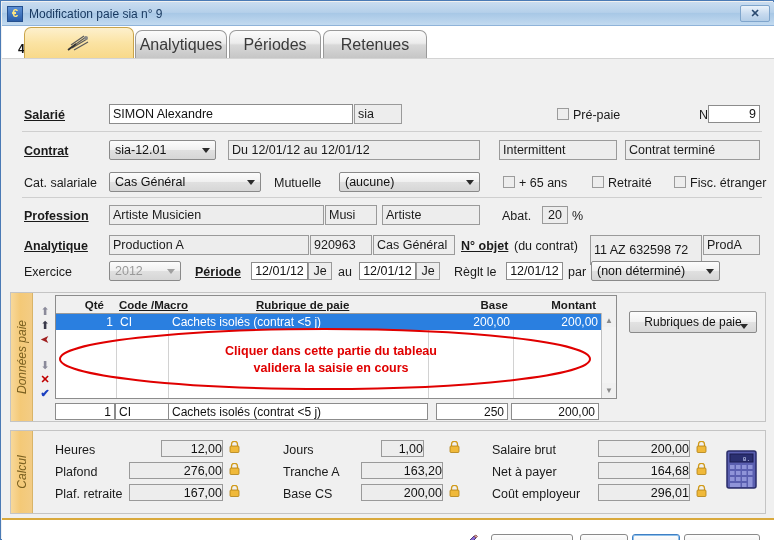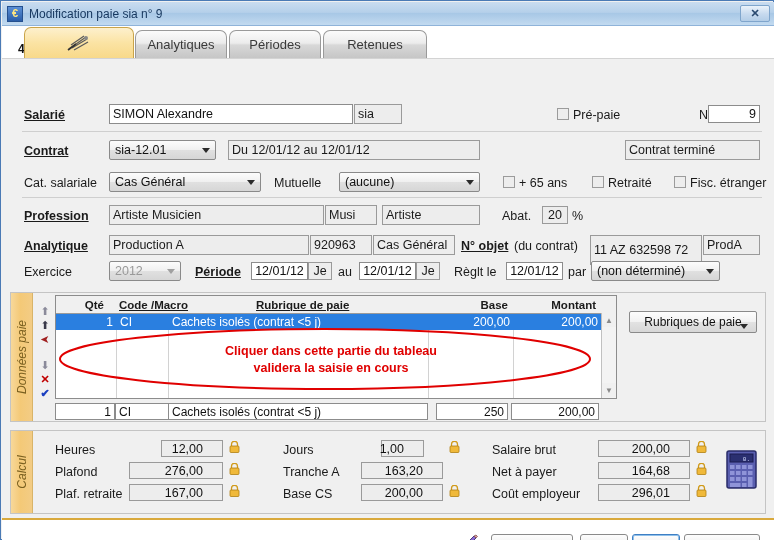--- a/index.html
+++ b/index.html
@@ -61,21 +61,21 @@
     width: 772px; height: 32px;
     background: #ffffff;
   }
   .tab {
     position: absolute; bottom: 0;
     height: 28px;
     border: 1px solid #9a9a9a;
     border-bottom: none;
     border-radius: 7px 7px 0 0;
     display: flex; align-items: center; justify-content: center;
-    font-size: 13px; color: #3a3a3a;
+    font-size: 16px; color: #3a3a3a;
     background: linear-gradient(to bottom, #fbfbfb 0%, #ececec 45%, #d8d8d8 52%, #c6c6c6 100%);
     cursor: pointer;
   }
   .tab.active {
     height: 31px;
     background: linear-gradient(to bottom, #fdf0cd 0%, #fbe3a3 50%, #f8d98a 100%);
     border-color: #c9a44a;
     z-index: 5;
     font-weight: normal;
   }
@@ -289,21 +289,21 @@
     font-size: 12px; font-style: italic; color: #7a6020;
   }
   .clabel {
     position: absolute; font-size: 12.5px; color: #1a1a1a; white-space: nowrap;
   }
   .cfield {
     position: absolute; height: 17px;
     background: #ededed; border: 1px solid #9a9a9a;
     font-size: 12.5px; color: #111;
     display: flex; align-items: center; justify-content: flex-end;
-    padding: 0 19px; white-space: nowrap;
+    padding: 0 0; white-space: nowrap;
   }
   .lock {
     position: absolute; width: 11px; height: 12px;
   }
   #calcbtn {
     position: absolute; left: 714px; top: 18px;
     width: 34px; height: 42px;
     cursor: pointer;
   }
 
@@ -379,20 +379,21 @@
       <div class="tf right" style="left:706px; top:46px; width:52px; height:18px;">9</div>
 
       <div class="hrule" style="left:20px; top:72px; width:740px;"></div>
 
       <div class="lbl bold-ul" style="left:22px; top:85px;">Contrat</div>
       <div class="combo" style="left:107px; top:81px; width:107px; height:20px;">
         <span>sia-12.01</span>
         <i class="arrow"></i>
       </div>
       <div class="tf ro" style="left:226px; top:81px; width:252px; height:20px;">Du 12/01/12 au 12/01/12</div>
+      <div class="tf ro" style="left:497px; top:81px; width:118px; height:20px;">Intermittent</div>
       <div class="tf ro" style="left:623px; top:81px; width:135px; height:20px;">Contrat terminé</div>
 
       <div class="lbl" style="left:22px; top:117px;">Cat. salariale</div>
       <div class="combo" style="left:107px; top:113px; width:152px; height:20px;">
         <span>Cas Général</span>
         <i class="arrow"></i>
       </div>
       <div class="lbl" style="left:272px; top:117px;">Mutuelle</div>
       <div class="combo" style="left:337px; top:113px; width:141px; height:20px;">
         <span>(aucune)</span>

